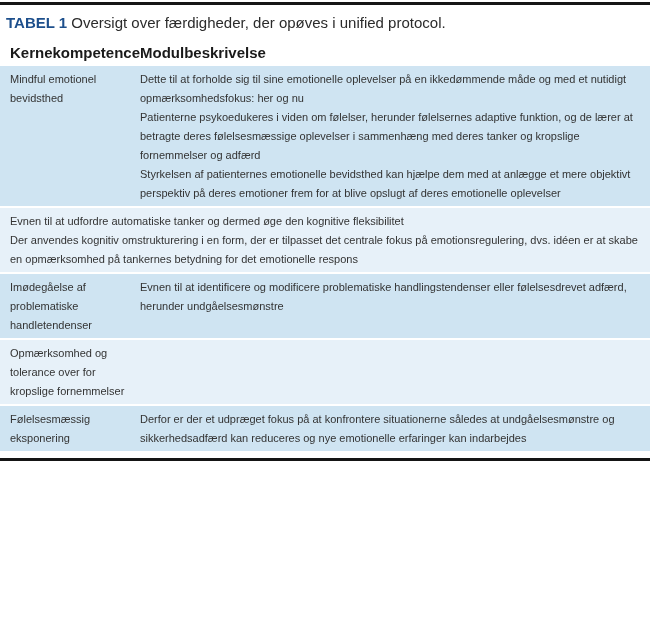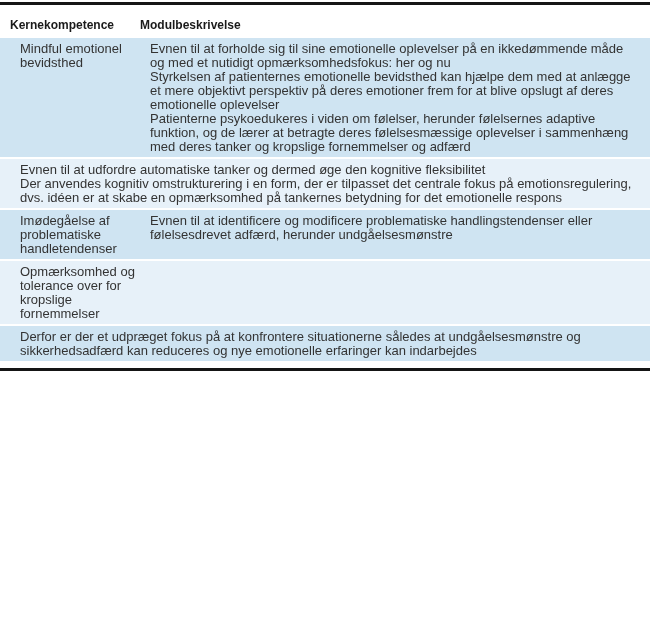--- a/index.html
+++ b/index.html
@@ -30,78 +30,80 @@
     color: #2b2b2b;
   }
   .title-label {
     color: var(--accent);
     font-weight: bold;
   }
   .thead {
     display: flex;
     margin: 12px 0 5px 0;
     padding: 0 10px;
-    font-size: 12px;
+    font-size: 15px;
     line-height: 16px;
     font-weight: bold;
     color: var(--header-text);
   }
   .col-left {
     width: 118px;
     flex-shrink: 0;
     margin-right: 12px;
   }
   .col-right { flex: 1; }
   .row {
     display: flex;
-    padding: 4px 10px 3px 20px;
+    padding: 4px 10px 3px 10px;
     margin-bottom: 2px;
-    font-size: 13px;
-    line-height: 14px;
+    font-size: 11px;
+    line-height: 19px;
   }
   .row.dark  { background: var(--row-dark); }
   .row.light { background: var(--row-light); }
 </style>
 </head>
 <body>
 
 <div class="page">
   <div class="rule top"></div>
 
+  <p class="title"><span class="title-label">TABEL 1</span> <span>Oversigt over færdigheder, der opøves i unified protocol.</span></p>
 
   <div class="thead">
     <div class="col-left">Kernekompetence</div>
     <div class="col-right">Modulbeskrivelse</div>
   </div>
 
   <div id="rows">
       <div class="row dark">
         <div class="col-left">Mindful emotionel bevidsthed</div>
         <div class="col-right">
-          <div>Evnen til at forholde sig til sine emotionelle oplevelser på en ikkedømmende måde og med et nutidigt opmærksomhedsfokus: her og nu</div>
+          <div>Dette til at forholde sig til sine emotionelle oplevelser på en ikkedømmende måde og med et nutidigt opmærksomhedsfokus: her og nu</div>
+          <div>Patienterne psykoedukeres i viden om følelser, herunder følelsernes adaptive funktion, og de lærer at betragte deres følelsesmæssige oplevelser i sammenhæng med deres tanker og kropslige fornemmelser og adfærd</div>
           <div>Styrkelsen af patienternes emotionelle bevidsthed kan hjælpe dem med at anlægge et mere objektivt perspektiv på deres emotioner frem for at blive opslugt af deres emotionelle oplevelser</div>
-          <div>Patienterne psykoedukeres i viden om følelser, herunder følelsernes adaptive funktion, og de lærer at betragte deres følelsesmæssige oplevelser i sammenhæng med deres tanker og kropslige fornemmelser og adfærd</div>
         </div>
       </div>
       <div class="row light">
         <div class="col-right">
           <div>Evnen til at udfordre automatiske tanker og dermed øge den kognitive fleksibilitet</div>
           <div>Der anvendes kognitiv omstrukturering i en form, der er tilpasset det centrale fokus på emotionsregulering, dvs. idéen er at skabe en opmærksomhed på tankernes betydning for det emotionelle respons</div>
         </div>
       </div>
       <div class="row dark">
         <div class="col-left">Imødegåelse af problematiske handletendenser</div>
         <div class="col-right">
           <div>Evnen til at identificere og modificere problematiske handlingstendenser eller følelsesdrevet adfærd, herunder undgåelsesmønstre</div>
         </div>
       </div>
       <div class="row light">
         <div class="col-left">Opmærksomhed og tolerance over for kropslige fornemmelser</div>
       </div>
       <div class="row dark">
+        <div class="col-left">Følelsesmæssig eksponering</div>
         <div class="col-right">
           <div>Derfor er der et udpræget fokus på at konfrontere situationerne således at undgåelsesmønstre og sikkerhedsadfærd kan reduceres og nye emotionelle erfaringer kan indarbejdes</div>
         </div>
       </div>
     </div>
 
   <div class="rule bottom"></div>
 </div>
 
 </body></html>

